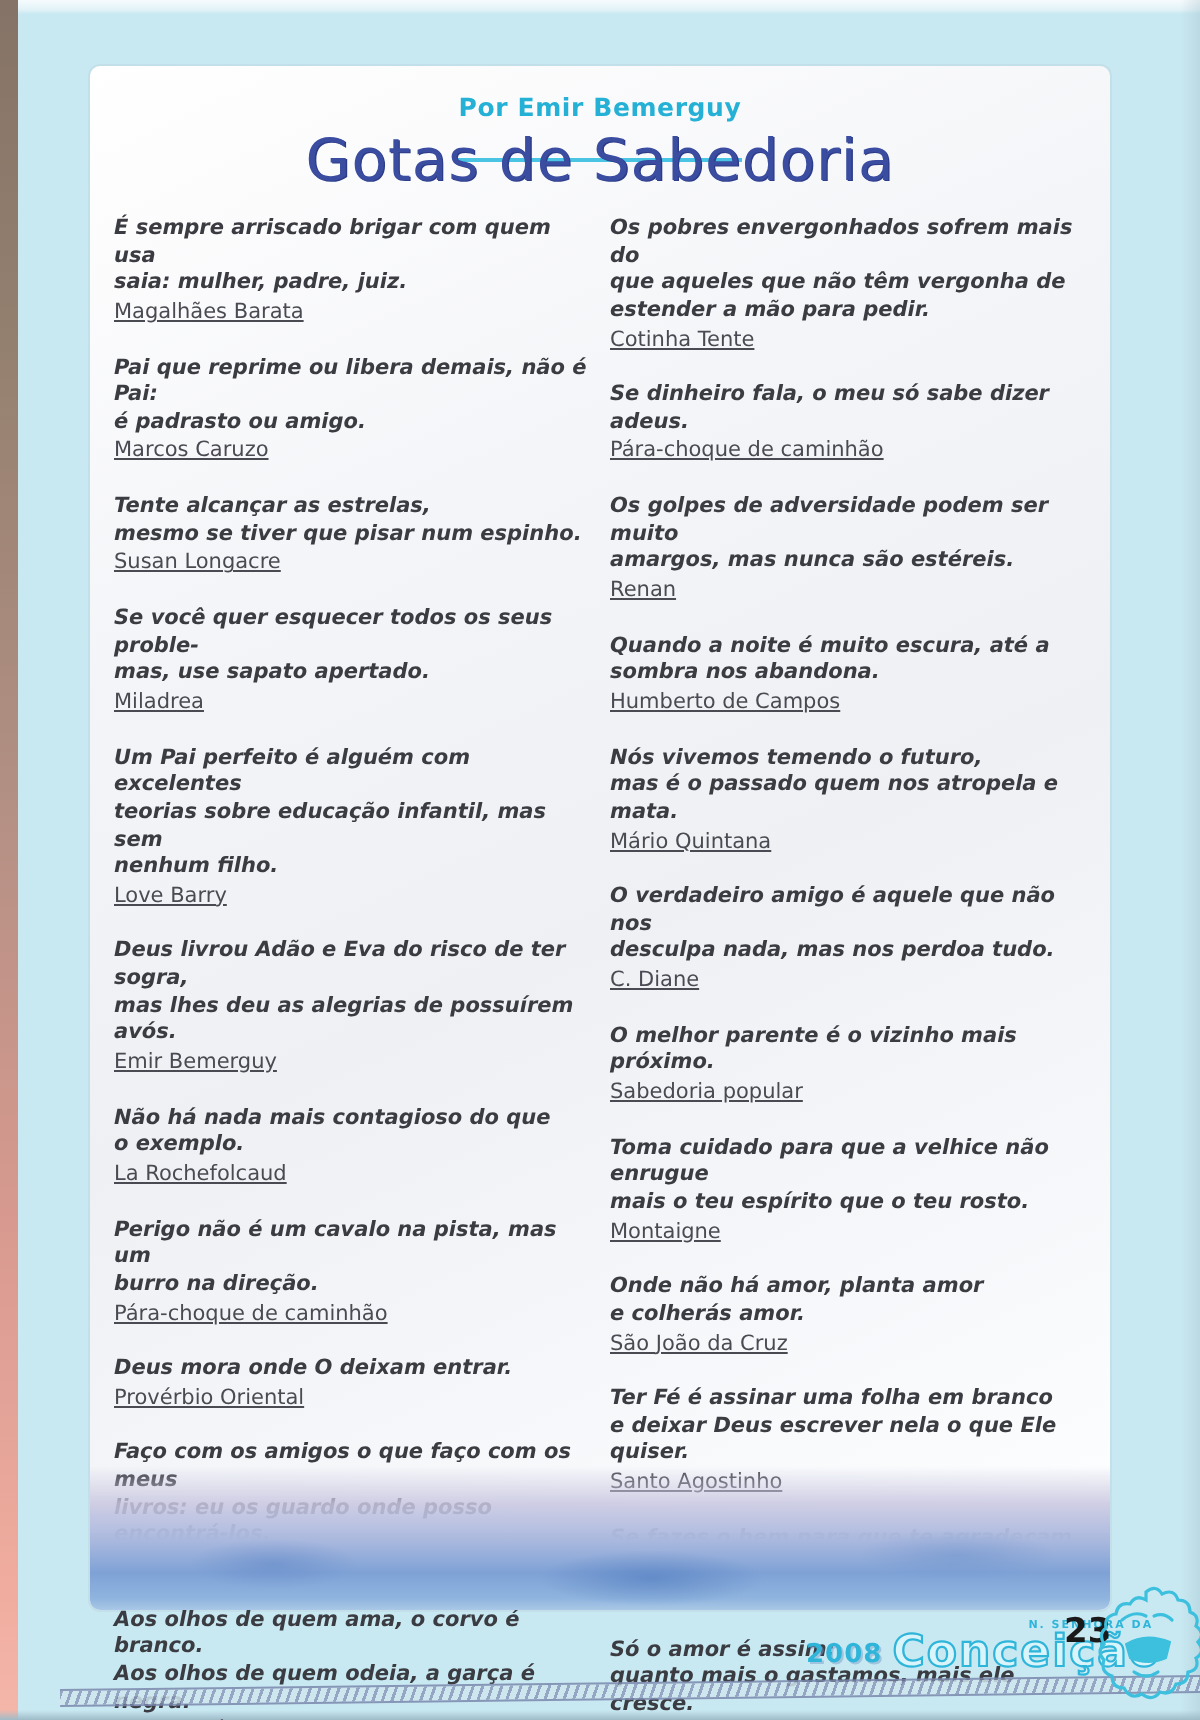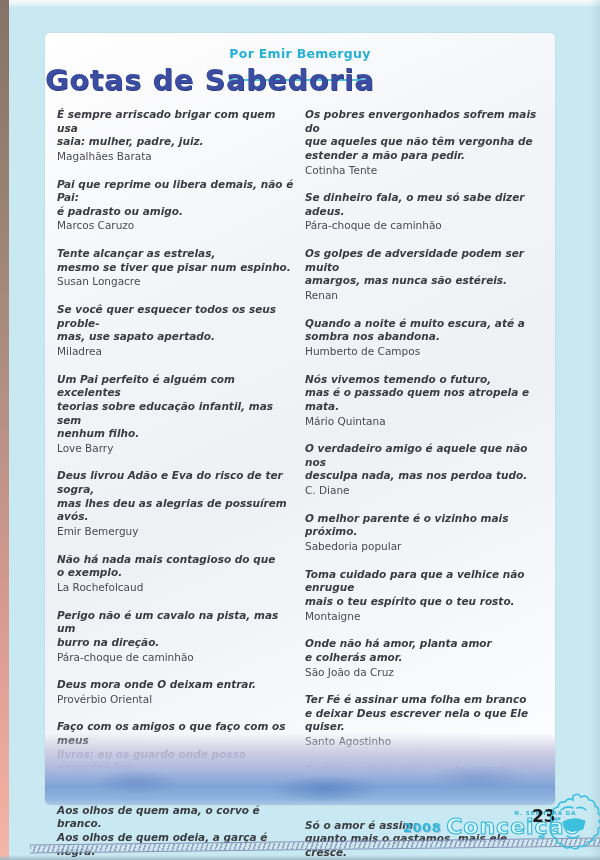--- a/index.html
+++ b/index.html
@@ -38,38 +38,38 @@
   
   .byline{
     position:absolute;left:0;top:10px;width:100%;text-align:center;
   }
   .byline span{
     display:inline-block;font-size:12.5px;font-weight:bold;
     color:#25b0d6;border-bottom:2px solid #49c4e2;padding-bottom:18px;
     letter-spacing:.3px;
   }
   .title{
-    position:absolute;left:0;top:30px;width:100%;
-    font-size:29px;font-weight:bold;color:#3b4da0;letter-spacing:.5px;
+    position:absolute;left:0;top:30px;width:100%;text-align:center;
+    font-size:29px;font-weight:normal;color:#3b4da0;letter-spacing:.5px;
     text-shadow:.7px .7px 0 #2d3c88;
   }
 
   
   .columns{
     position:absolute;left:0;top:75px;width:100%;
     display:flex;gap:10px;padding:0 12px;box-sizing:border-box;
   }
   .col{flex:1;min-width:0;}
   .quote-block{margin-bottom:14px;text-align:left;}
   .quote-text{
     font-style:italic;font-weight:600;font-size:10.5px;line-height:1.3;
     color:#3b3b42;white-space:pre-line;
   }
   .quote-author{
-    font-size:10.5px;line-height:1.3;color:#4a4a52;margin-top:1px;
+    font-size:10.5px;line-height:1.3;color:#4a4a52;margin-top:1px;text-decoration:underline;
   }
 
   
   .rope{
     position:absolute;left:30px;bottom:10px;width:575px;height:7px;
     transform:rotate(-0.7deg);
     border-top:1px solid #7b88ad;border-bottom:1px solid #7b88ad;
     background:repeating-linear-gradient(110deg,#8d9abd 0 1.5px,#cfe6ee 1.5px 4.5px);
     opacity:.85;
   }

